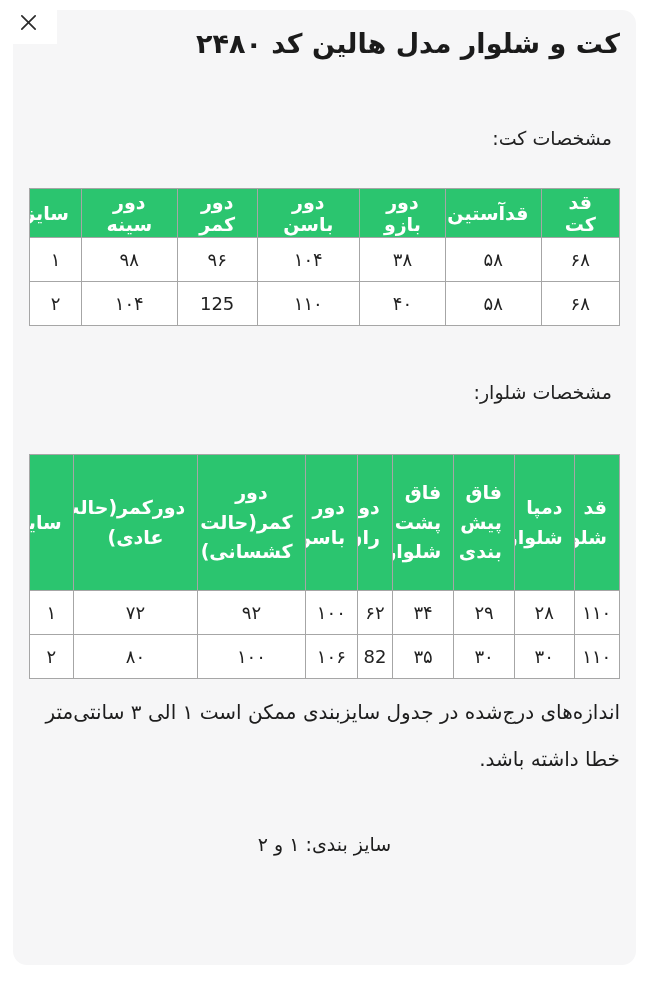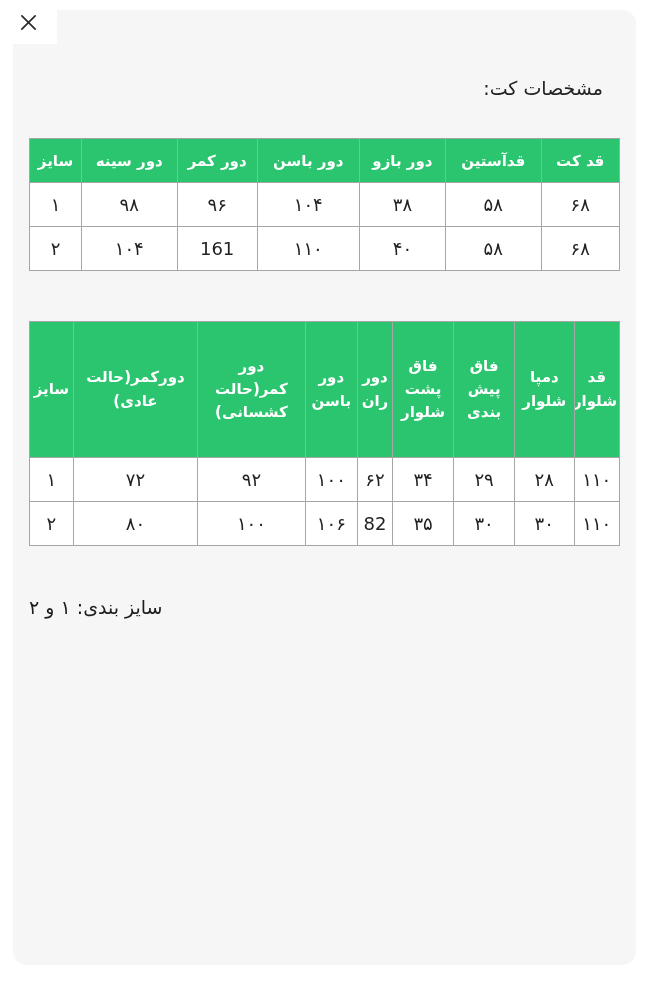--- a/index.html
+++ b/index.html
@@ -28,62 +28,63 @@
     background:#ffffff;border:none;padding:0;margin:0;
     display:flex;align-items:center;justify-content:center;
     cursor:pointer;z-index:5;
   }
   .page-title{
     margin:18px 0 0 0;
     font-size:27px;line-height:32px;font-weight:bold;
     color:#1b1b1b;text-align:right;
   }
   .section-heading{
-    margin:17px;font-size:19px;line-height:24px;font-weight:normal;color:#222;
+    margin:8px;font-size:19px;line-height:24px;font-weight:normal;color:#222;
     text-align:right;
   }
   .heading-jacket{margin-top:66px;}
   .heading-pants{margin-top:54px;}
   table{
     width:100%;border-collapse:collapse;table-layout:fixed;
     background:#ffffff;
   }
   .jacket-table{margin-top:38px;}
   .pants-table{margin-top:50px;}
   th,td{
     border:1px solid var(--table-border);
     text-align:center;vertical-align:middle;
     overflow:hidden;
   }
   th{
     background:var(--header-green);
     color:var(--header-text);
-    font-size:15px;font-weight:bold;
-    padding:2px 2px;
+    font-size:19px;font-weight:bold;
+    padding:2px 12px;
   }
   .jacket-table th{height:44px;}
   .pants-table th{height:136px;line-height:1.55;}
   td{
     background:#ffffff;color:#222;
     font-size:18px;height:44px;padding:0 2px;
   }
   .note-text{
     margin:10px 0 0 0;
     font-size:20px;line-height:47px;color:#1d1d1d;text-align:right;
   }
   .sizing-block{margin-top:38px;}
   .size-line{
-    font-size:19px;line-height:47px;color:#1d1d1d;text-align:left;
+    font-size:19px;line-height:47px;color:#1d1d1d;text-align:center;
   }
 </style>
 </head>
 <body>
 
 <div class="panel">
 
+  <h1 class="page-title">کت و شلوار مدل هالین کد ۲۴۸۰</h1>
 
   <p class="section-heading heading-jacket">مشخصات کت:</p>
 
   <table class="jacket-table">
     <colgroup>
       <col style="width:13.3%">
         <col style="width:16.2%">
         <col style="width:14.6%">
       <col style="width:17.3%">
         <col style="width:13.6%">
@@ -109,27 +110,28 @@
         <td>۱۰۴</td>
         <td>۹۶</td>
         <td>۹۸</td>
         <td>۱</td>
       </tr>
       <tr>
         <td>۶۸</td>
         <td>۵۸</td>
         <td>۴۰</td>
         <td>۱۱۰</td>
-        <td>161</td>
+        <td>125</td>
         <td>۱۰۴</td>
         <td>۲</td>
       </tr>
     </tbody>
   </table>
 
+  <p class="section-heading heading-pants">مشخصات شلوار:</p>
 
   <table class="pants-table">
     <colgroup>
       <col style="width:7.7%">
         <col style="width:10.1%">
         <col style="width:10.3%">
       <col style="width:10.4%">
         <col style="width:5.9%">
         <col style="width:8.9%">
       <col style="width:18.2%">
@@ -168,20 +170,21 @@
         <td>۳۵</td>
         <td>82</td>
         <td>۱۰۶</td>
         <td>۱۰۰</td>
         <td>۸۰</td>
         <td>۲</td>
       </tr>
     </tbody>
   </table>
 
+  <p class="note-text">اندازه‌های درج‌شده در جدول سایزبندی ممکن است ۱ الی ۳ سانتی‌متر خطا داشته باشد.</p>
 
   <div class="sizing-block">
     <div class="size-line">سایز بندی: ۱ و ۲</div>
   </div>
 
 </div>
 
 <button class="close-btn" aria-label="close">
   <span style="display:flex;">
     <svg width="19" height="19" viewBox="0 0 20 20">

